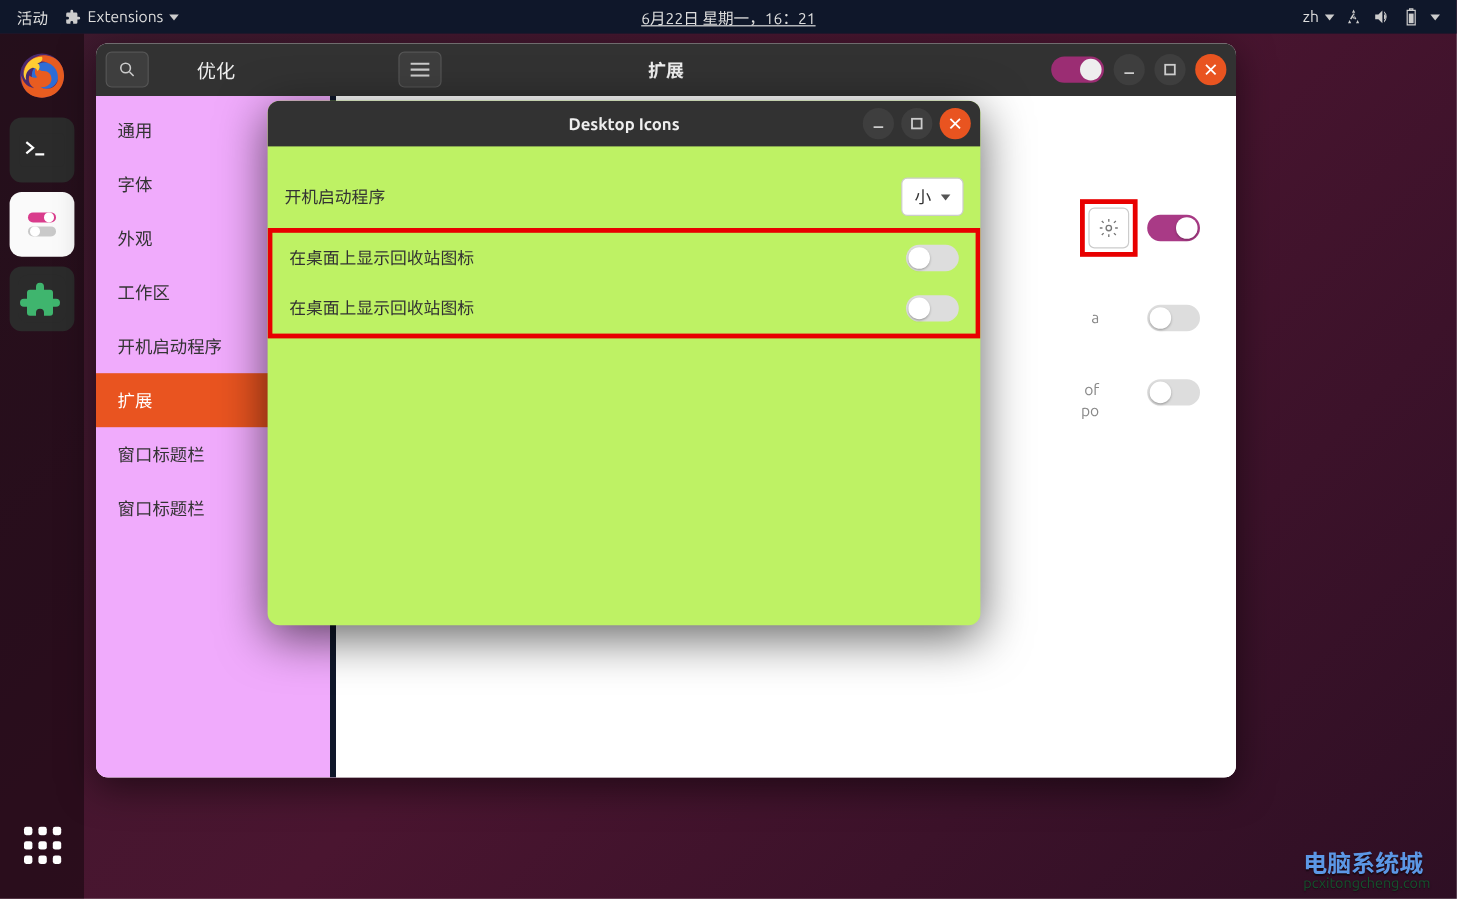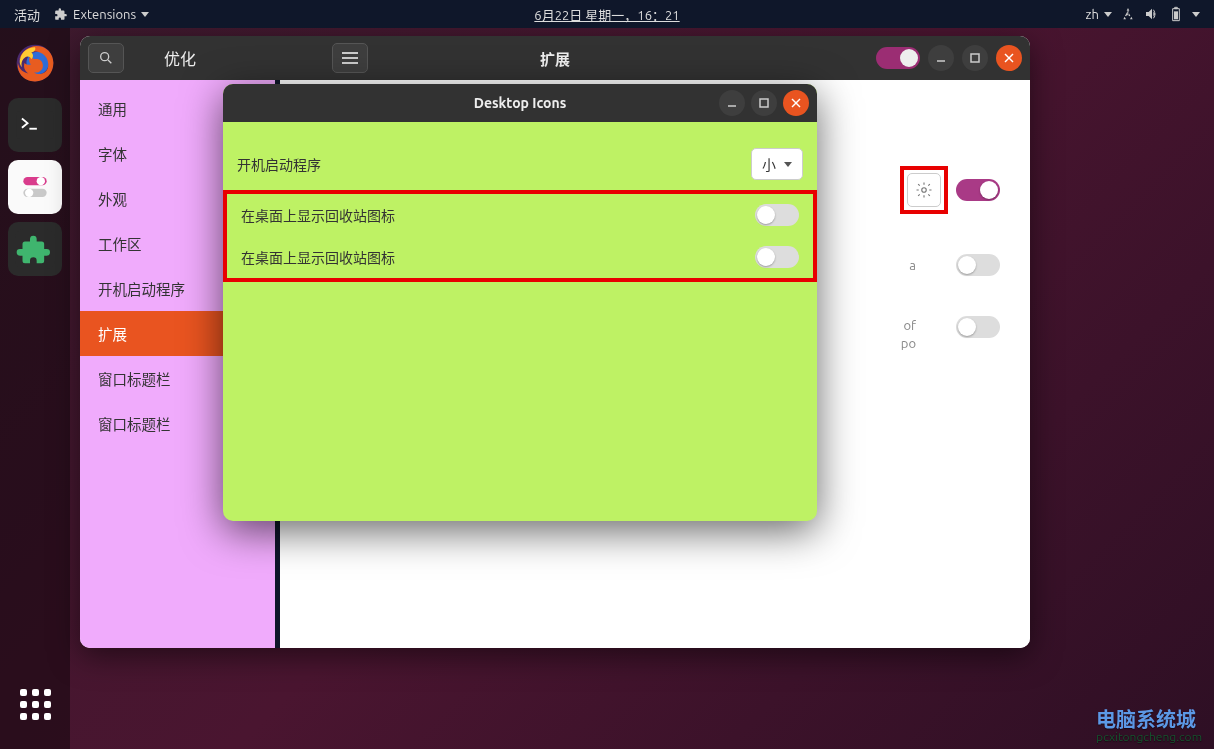--- a/index.html
+++ b/index.html
@@ -60,21 +60,21 @@
   .dlg-header { height:38px; background:#323232; display:flex; align-items:center; position:relative;}
   .dlg-title { position:absolute; left:50%; transform:translateX(-50%); color:#eee; font-weight:bold; font-size:14px;}
   .dlg-controls{margin-left:auto;display:flex;gap:6px;padding-right:8px;}
   .dlg-body { padding:16px 14px;}
   .dlg-row { display:flex; align-items:center; padding:10px 0; font-size:14px; color:#333;}
   .dlg-row .spacer{flex:1;}
   .select-box{border:1px solid #ccc;border-radius:5px;padding:5px 10px;display:flex;align-items:center;gap:8px;background:#fff;cursor:pointer;font-size:14px;}
   .red-frame{border:4px solid #e80000;margin:0 -14px;padding:0 14px;}
 
   
-  .watermark{position:absolute;right:12px;bottom:6px;color:#5c98e6;font-size:20px;font-weight:bold;z-index:20;text-shadow:0 1px 1px rgba(0,0,0,0.5);}
+  .watermark{position:absolute;right:22px;bottom:6px;color:#5c98e6;font-size:20px;font-weight:bold;z-index:20;text-shadow:0 1px 1px rgba(0,0,0,0.5);}
   .watermark small{display:block;color:#14532d;font-size:12px;font-weight:normal;margin-top:-3px;}
 
   .icon-svg{width:16px;height:16px;}
 </style>
 </head>
 <body>
 
 <div class="topbar">
   <div class="left">
     <span class="item">活动</span>

